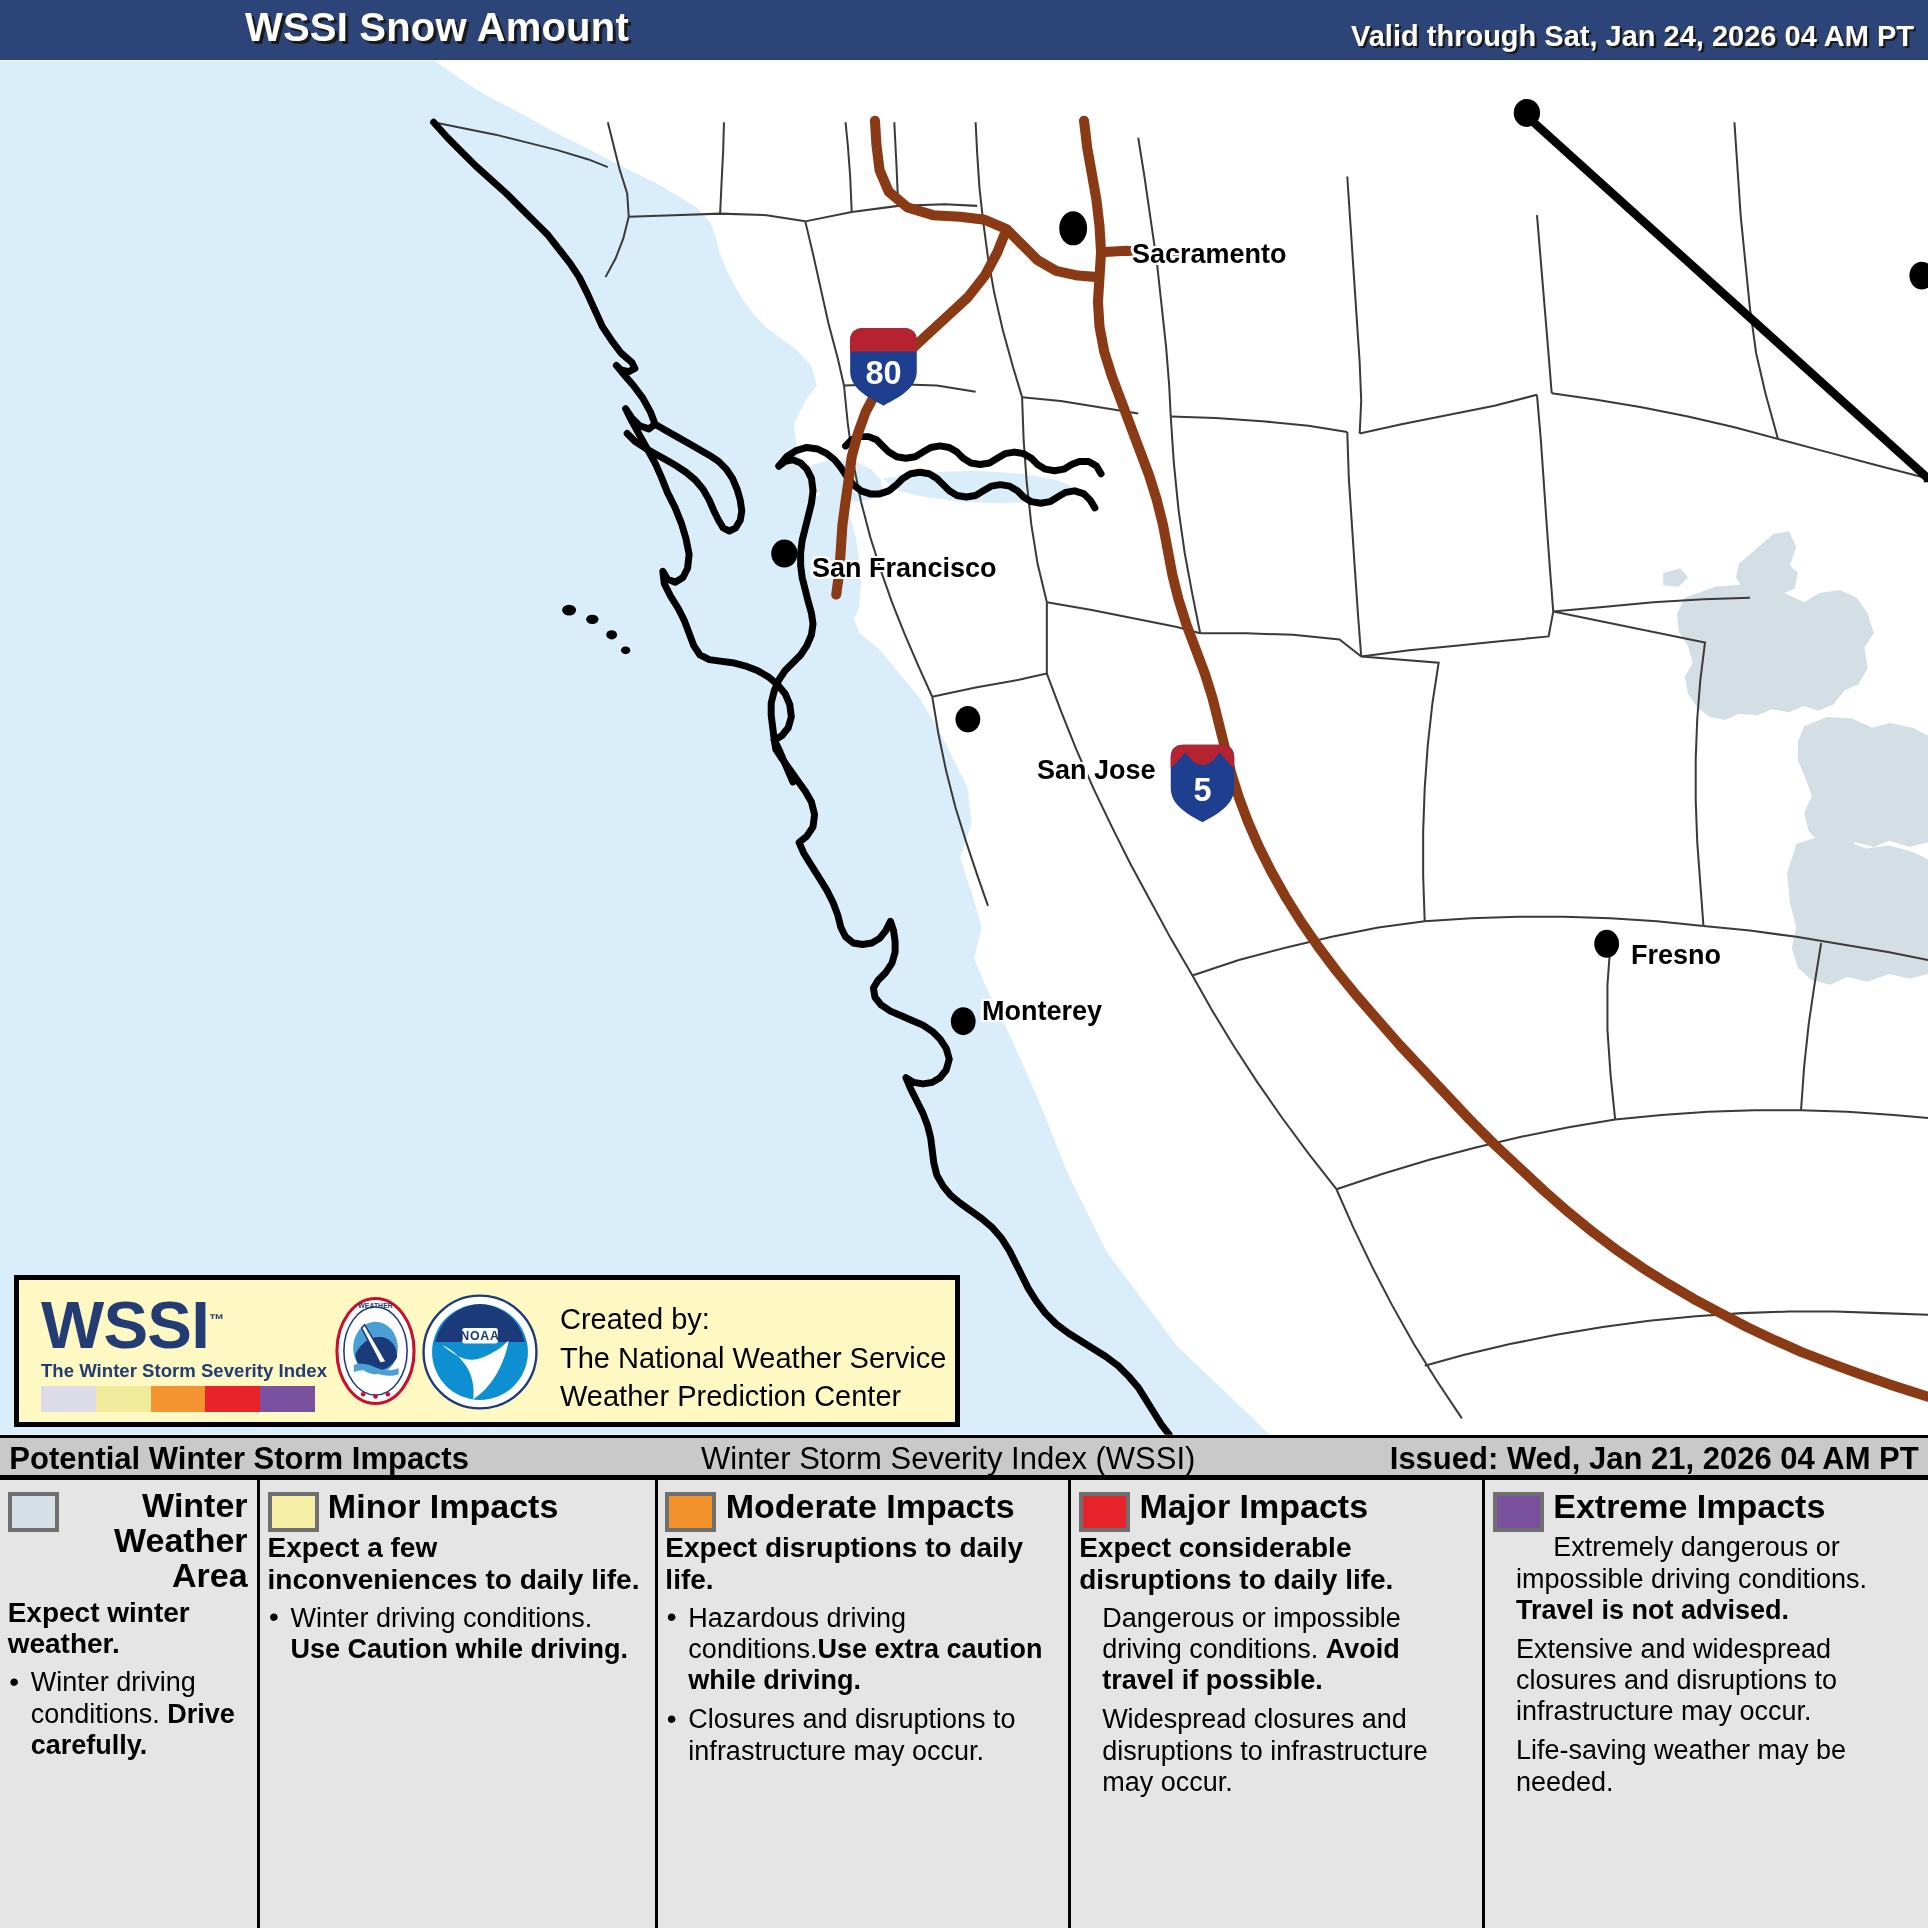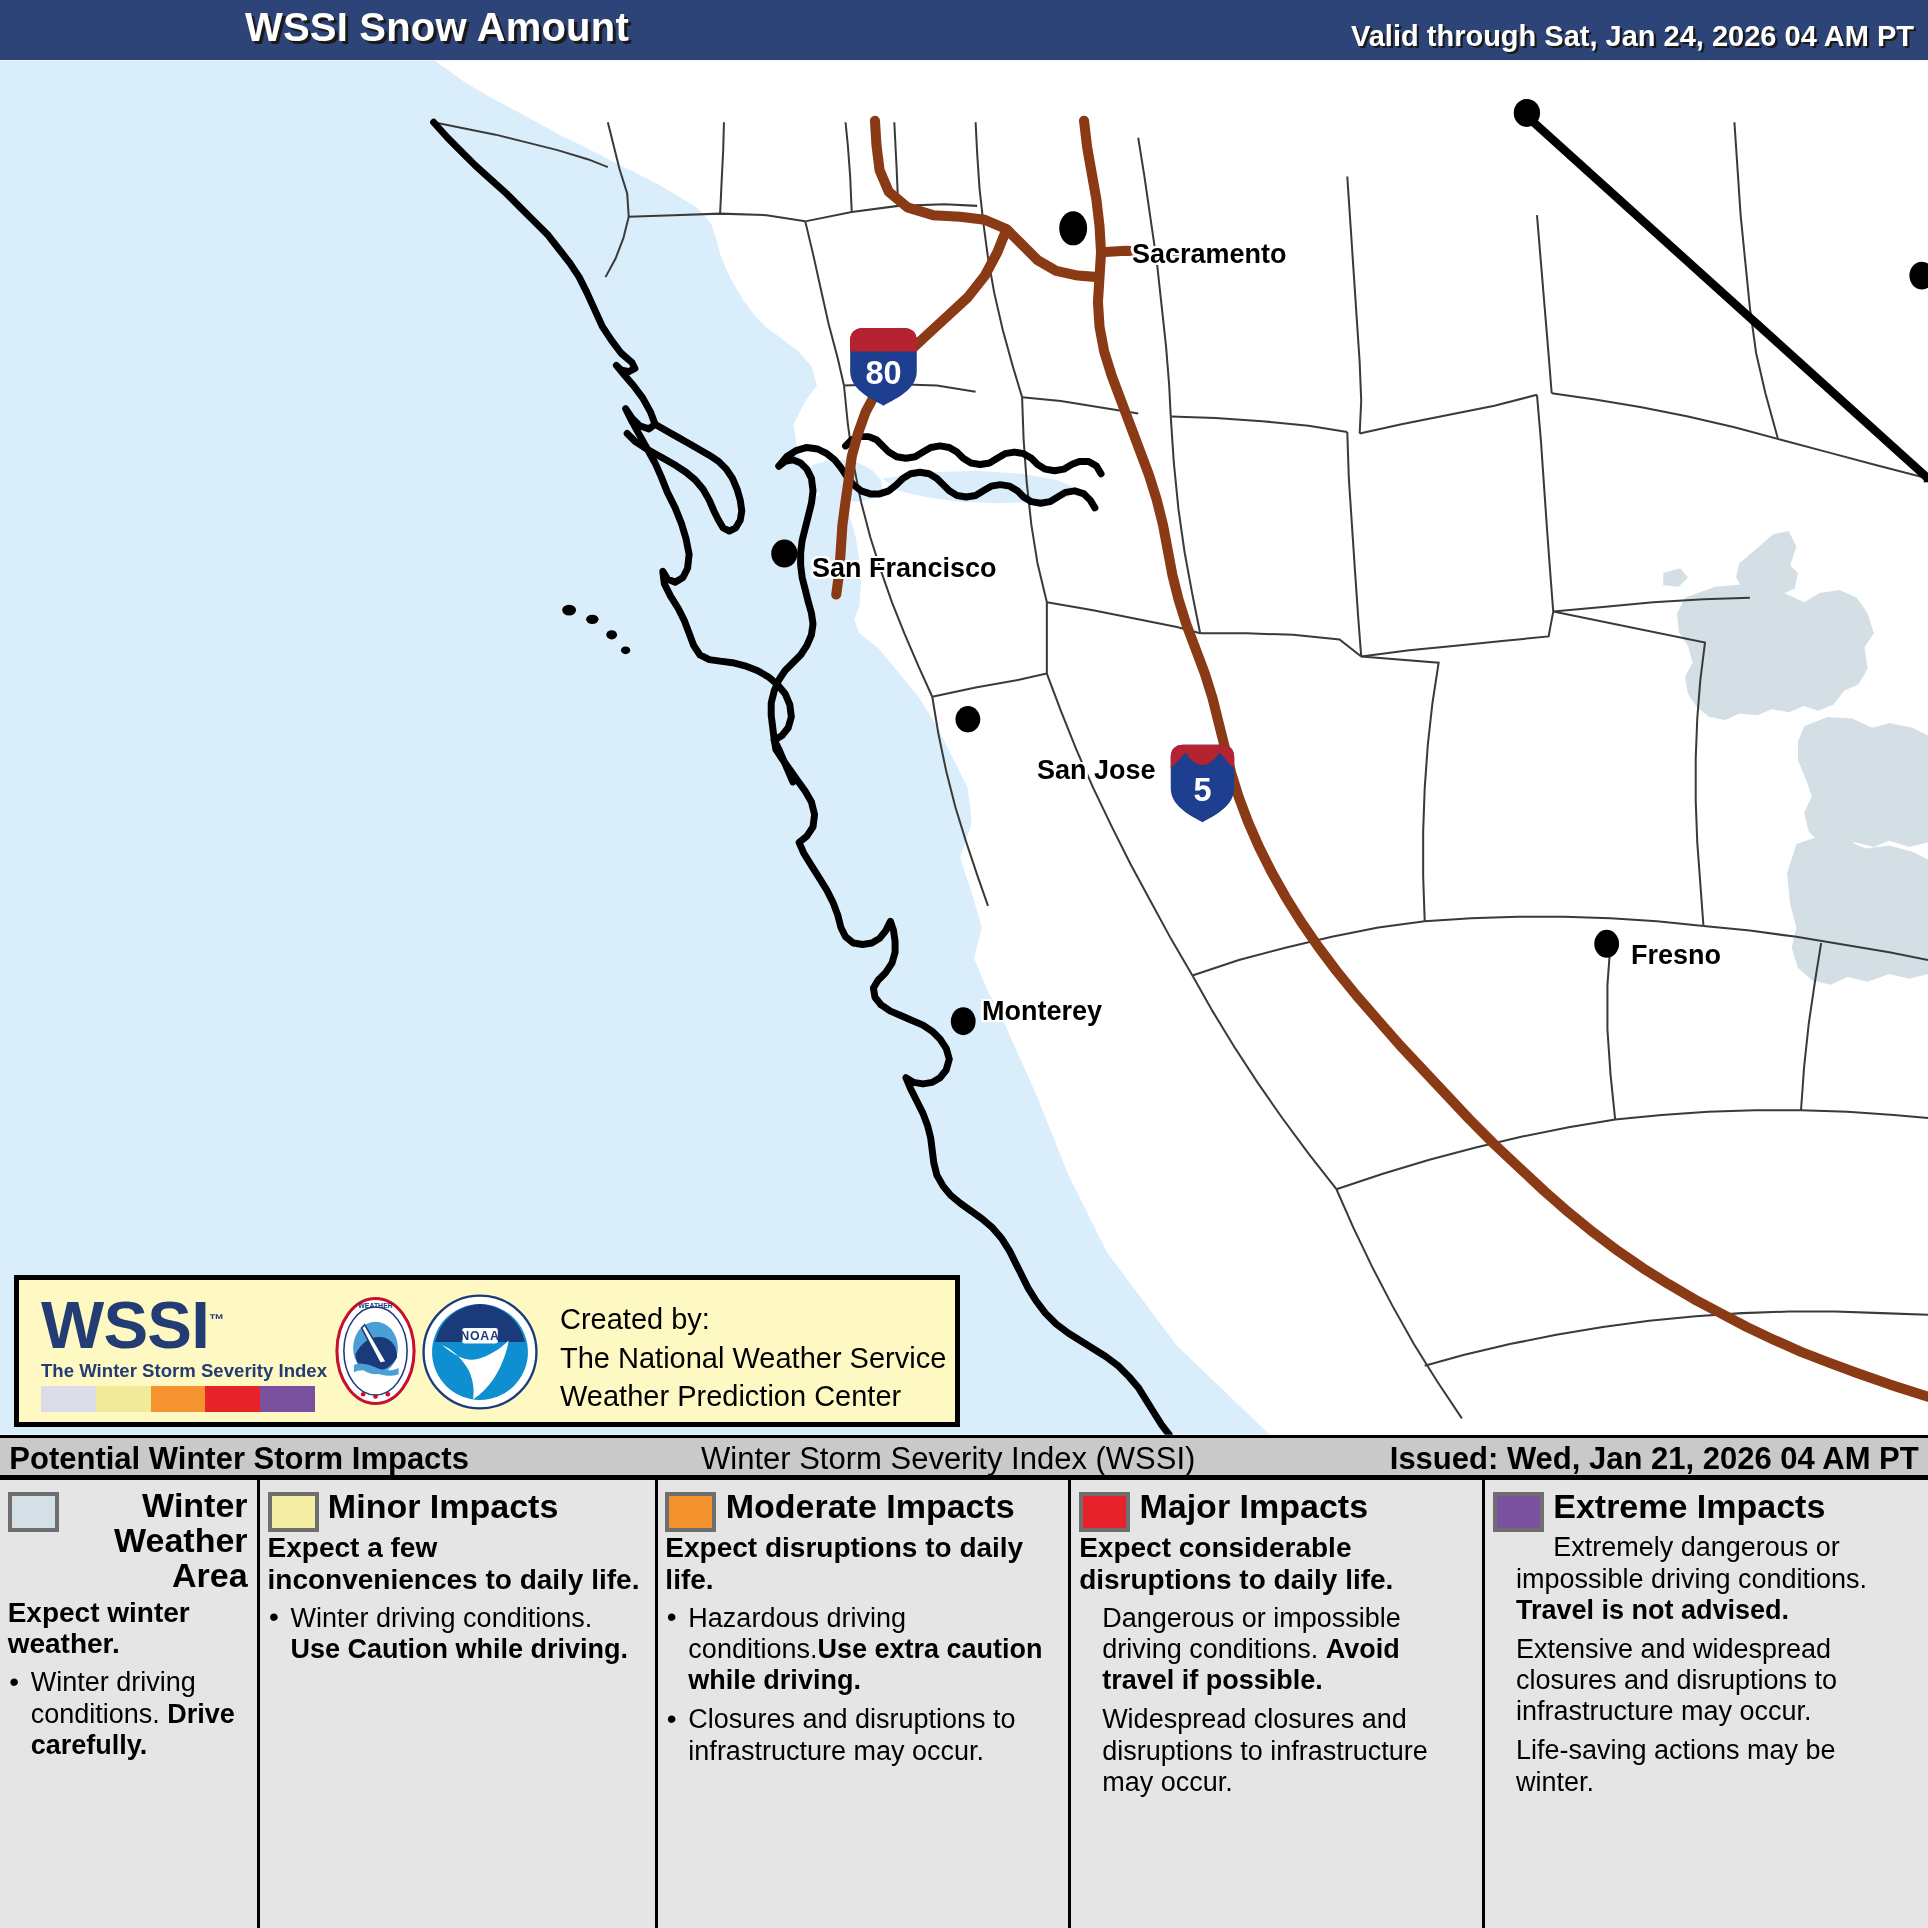--- a/index.html
+++ b/index.html
@@ -518,19 +518,19 @@
     </div>
 
     <div class="leg-col c4">
       <div class="leg-head">
         <span class="swatch" style="background:#7a519e"></span>
         <div class="leg-title">Extreme Impacts</div>
       </div>
       <ul class="leg-bullets">
         <li class="nodot"><span>Extremely dangerous or impossible driving conditions. </span><b>Travel is not advised.</b></li>
         <li class="nodot"><span>Extensive and widespread closures and disruptions to infrastructure may occur.</span></li>
-        <li class="nodot"><span>Life-saving actions may be winter.</span></li>
+        <li class="nodot"><span>Life-saving weather may be needed.</span></li>
       </ul>
     </div>
 
   </div>
 </div>
 
 
 </body></html>

